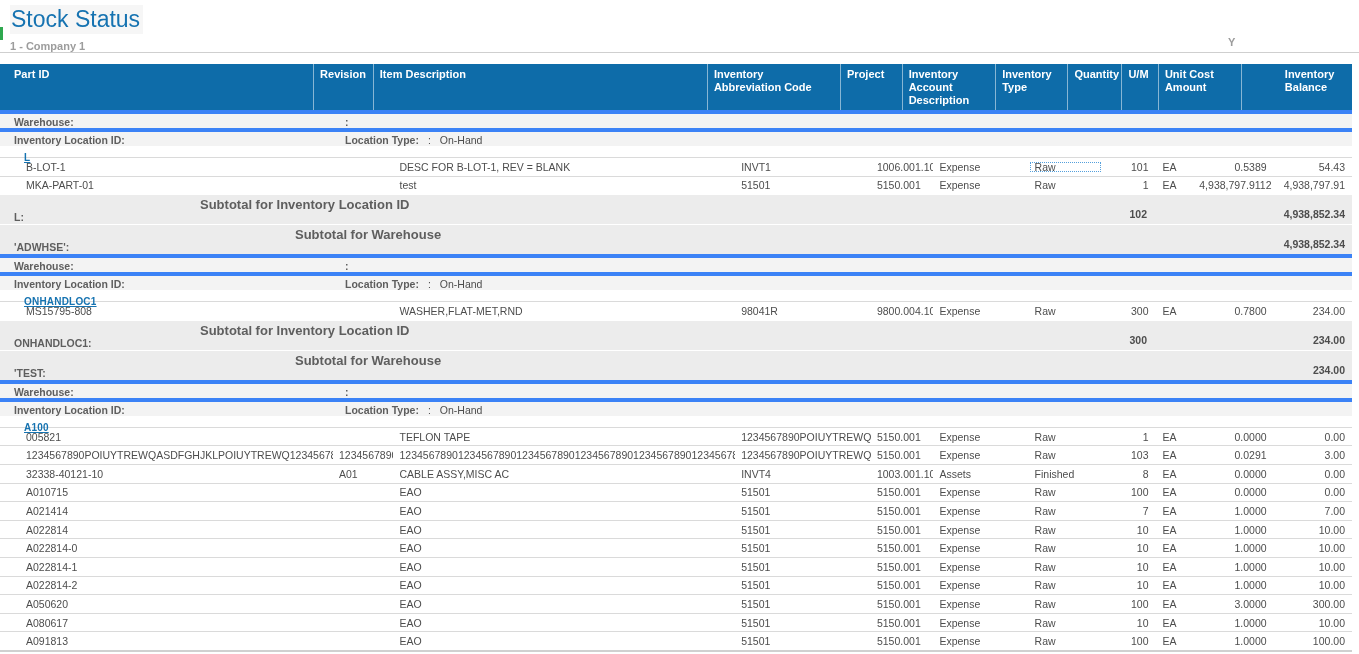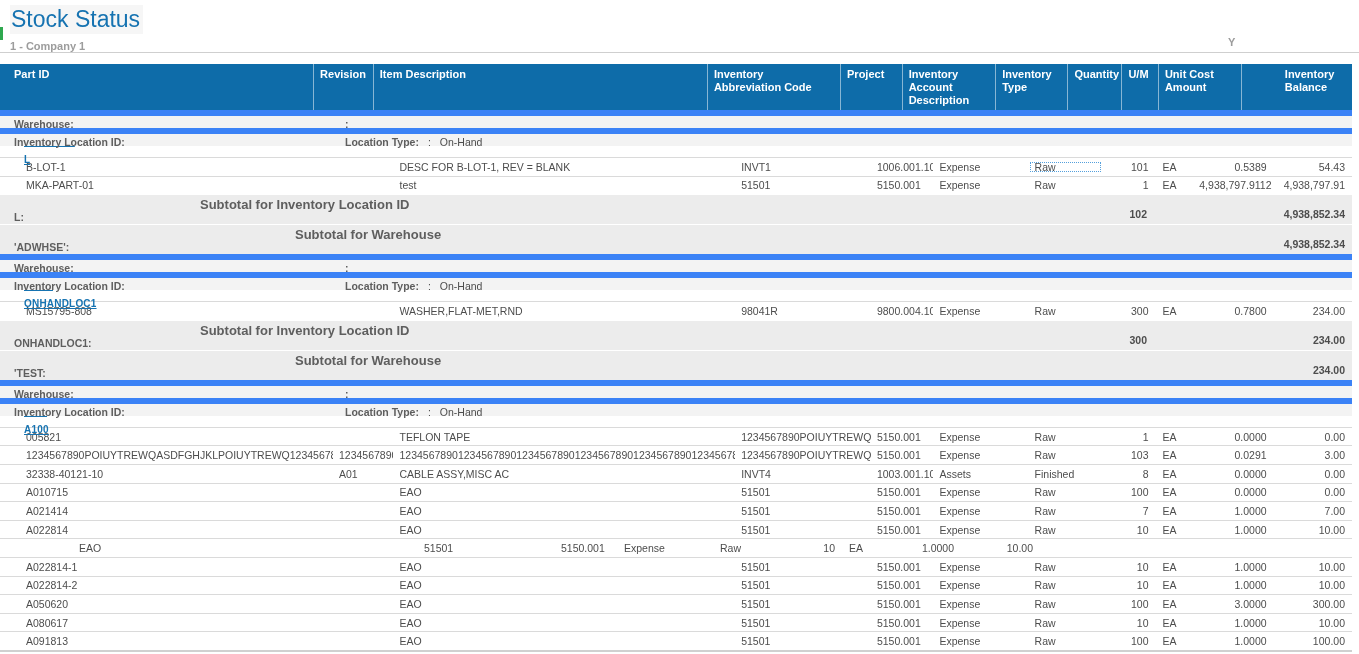--- a/index.html
+++ b/index.html
@@ -30,21 +30,21 @@
   .cell.c0 { padding-left:14px; }
   .num { text-align:right; }
   .cell.c7 { padding-right:8px; }
   .cell.c9 { padding-right:11px; }
   .cell.c10 { padding-right:7px;text-align:right; }
   .bold { font-weight:bold; }
 
   .row { display:flex; align-items:center; height:18.6px; border-top:1px solid #DADADA; background:#fff;padding-left:12px; }
   .cell.focus { outline:1px dotted #55A0DC; outline-offset:-2px; }
 
-  .grow { position:relative; height:18px; background:#F3F3F3; border-top:6px solid #3b82f6;
+  .grow { position:relative; height:18px; background:#F3F3F3; border-top:4px solid #3b82f6;
           line-height:17px; padding-left:14px; font-size:10.5px; white-space:nowrap; }
   .lbl { color:#5E5E5E; font-weight:bold; }
   .lnk { color:#1673B1; font-weight:bold; font-size:10px; text-decoration:underline; margin-left:10px; letter-spacing:.2px; cursor:pointer; }
   .colon345 { position:absolute; left:345px; top:0; color:#5E5E5E; font-weight:bold; }
   .ltblock { position:absolute; left:345px; top:0; }
   .ltblock .sepcolon { margin:0 9px; color:#4D4D4D; font-weight:normal; }
   .ltblock .val { color:#4D4D4D; }
 
   .spacer { height:11px; background:#fff; }
 
@@ -268,20 +268,21 @@
         <div class="cell c3">51501</div>
         <div class="cell c4">5150.001</div>
         <div class="cell c5">Expense</div>
         <div class="cell c6">Raw</div>
         <div class="cell c7 num">10</div>
         <div class="cell c8">EA</div>
         <div class="cell c9 num">1.0000</div>
         <div class="cell c10 num">10.00</div>
       </div>
       <div class="row">
+        <div class="cell c0">A022814-0</div>
         <div class="cell c1"></div>
         <div class="cell c2">EAO</div>
         <div class="cell c3">51501</div>
         <div class="cell c4">5150.001</div>
         <div class="cell c5">Expense</div>
         <div class="cell c6">Raw</div>
         <div class="cell c7 num">10</div>
         <div class="cell c8">EA</div>
         <div class="cell c9 num">1.0000</div>
         <div class="cell c10 num">10.00</div>

